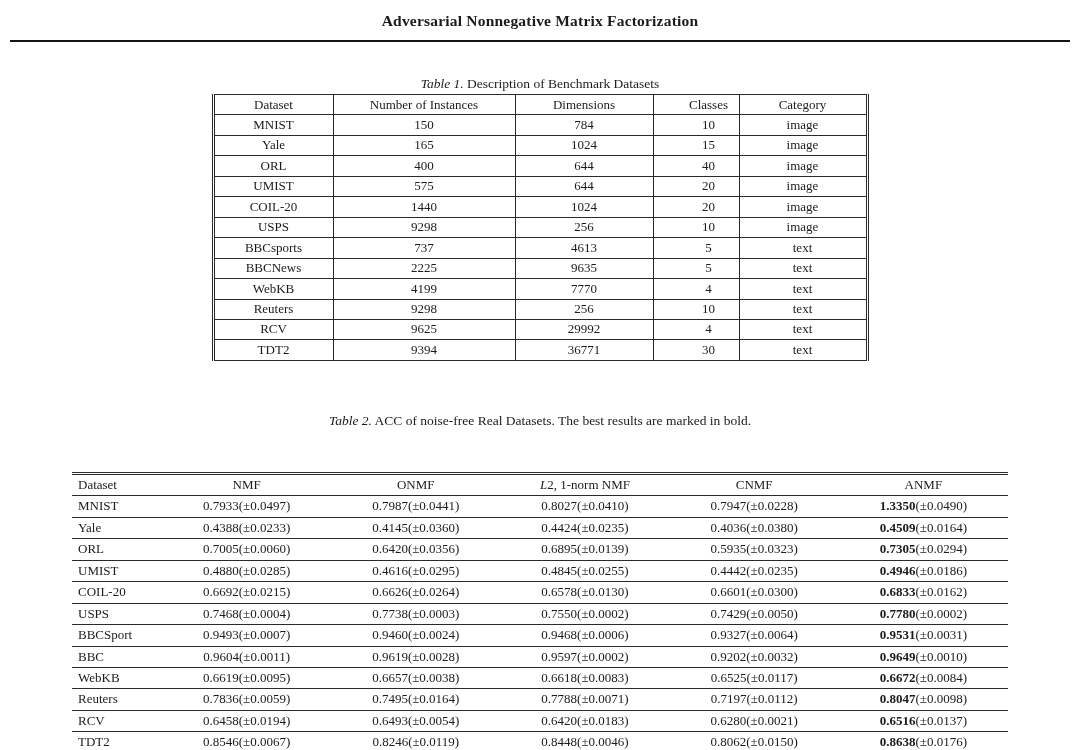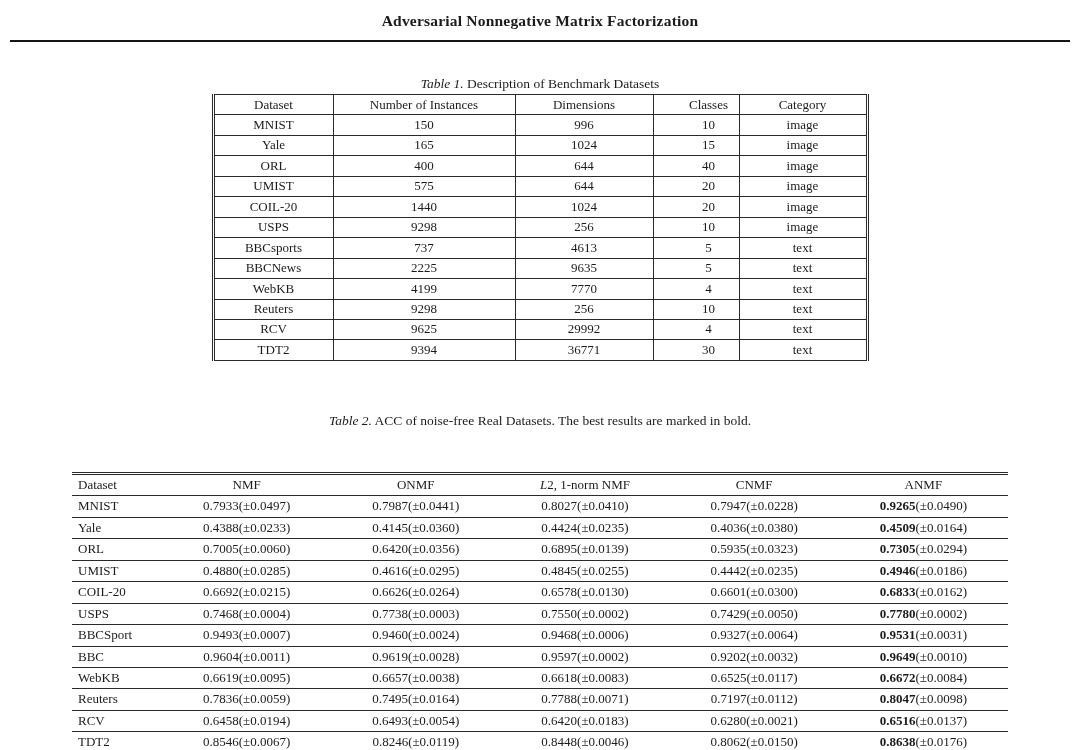--- a/index.html
+++ b/index.html
@@ -85,21 +85,21 @@
             <th>Number of Instances</th>
             <th>Dimensions</th>
             <th>Classes</th>
             <th>Category</th>
           </tr>
         </thead>
         <tbody>
           <tr>
             <td>MNIST</td>
             <td>150</td>
-            <td>996</td>
+            <td>784</td>
             <td>10</td>
             <td>image</td>
           </tr>
           <tr>
             <td>Yale</td>
             <td>165</td>
             <td>1024</td>
             <td>15</td>
             <td>image</td>
           </tr>
@@ -193,21 +193,21 @@
             <th>ANMF</th>
           </tr>
         </thead>
         <tbody>
           <tr>
             <td>MNIST</td>
             <td>0.7933(±0.0497)</td>
             <td>0.7987(±0.0441)</td>
             <td>0.8027(±0.0410)</td>
             <td>0.7947(±0.0228)</td>
-            <td><b>0.9265</b>(±0.0490)</td>
+            <td><b>1.3350</b>(±0.0490)</td>
           </tr>
           <tr>
             <td>Yale</td>
             <td>0.4388(±0.0233)</td>
             <td>0.4145(±0.0360)</td>
             <td>0.4424(±0.0235)</td>
             <td>0.4036(±0.0380)</td>
             <td><b>0.4509</b>(±0.0164)</td>
           </tr>
           <tr>

